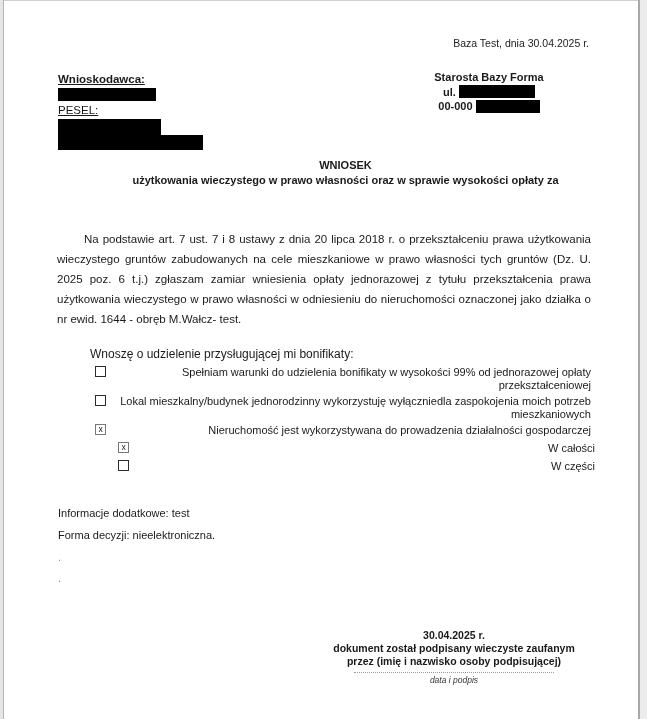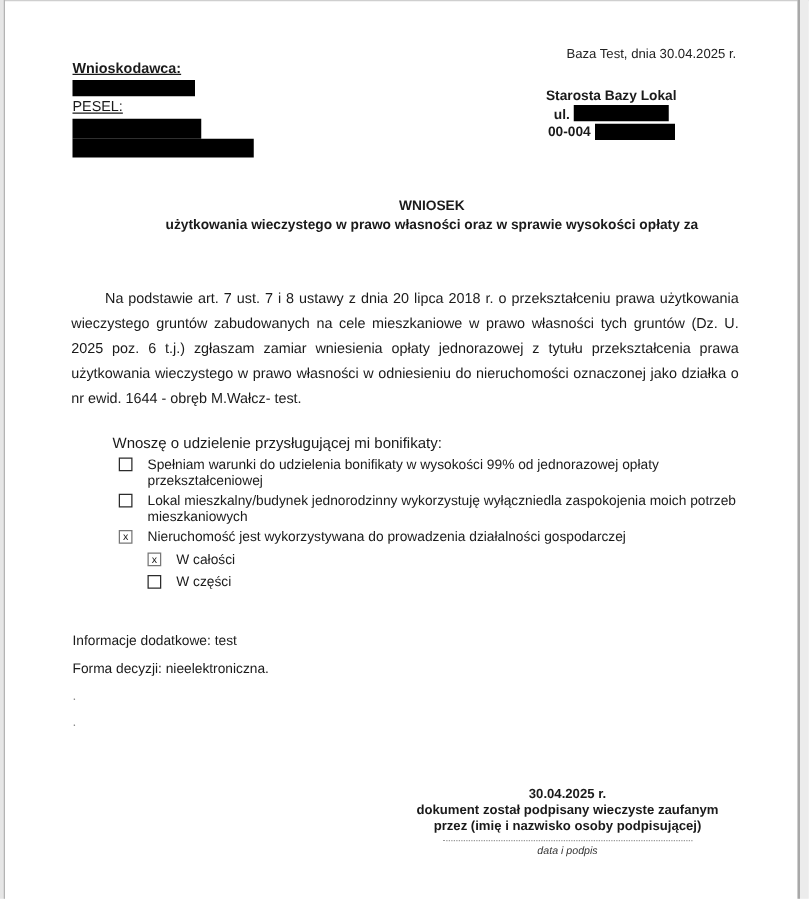--- a/index.html
+++ b/index.html
@@ -16,21 +16,21 @@
   .left-gutter{ position:absolute; top:0; bottom:0; left:0; width:4px; background:#e6e6e6; border-right:1px solid #b3b3b3; }
   .right-gutter{ position:absolute; top:0; bottom:0; right:0; width:9px; background:#ececec; border-left:2px solid #a8a8a8; }
 
   .date-line {
     position:absolute; top:37px; right:58px;
     font-size:10.5px; color:#222;
   }
 
   
   .applicant { position:absolute; left:58px; top:49px; font-size:11.5px; line-height:13px; }
-  .applicant .lbl  { font-weight:bold; text-decoration:underline; }
+  .applicant .lbl  { font-weight:bold; text-decoration:underline;margin-top:24px; }
   .applicant .lbl2 { text-decoration:underline; margin-top:3px; }
   .redact { background:#000; }
   .bar-name  { width:98px;  height:13px; margin-top:2px; }
   .bar-pesel { width:103px; height:16px; margin-top:2px; }
   .bar-addr  { width:145px; height:15px; }
 
   
   .recipient {
     position:absolute; left:431px; top:70px; width:116px;
     text-align:center; font-size:11px; font-weight:bold; line-height:14.5px;
@@ -48,21 +48,21 @@
   
   .body-par {
     position:absolute; top:229px; left:57px; width:534px;
     font-size:11.5px; line-height:20px;
     text-align:justify; text-indent:27px;
   }
 
   .intro { position:absolute; top:347px; left:58px; font-size:12px;margin-left:32px; }
 
   
-  .checklist { position:absolute; top:366px; left:95px; width:500px; font-size:11px; }
+  .checklist { position:absolute; top:366px; left:95px; width:500px; font-size:11px;text-align:right; }
   .chk-row { display:flex; align-items:flex-start; margin-bottom:3px; line-height:13px; }
   .chk-row.lvl1 { margin-left:23px; margin-top:5px; }
   .chk-row .label { width:473px; }
   .box {
     flex:0 0 auto; margin-right:12px; margin-top:0px;
     display:flex; align-items:center; justify-content:center;
   }
   .box.unchecked { width:11px; height:11px; border:1.5px solid #2b2b2b; }
   .box.checked   { width:11px; height:11px; border:1px solid #777;
                    font-size:8.5px; color:#222; line-height:1; }
@@ -90,27 +90,27 @@
 
 <div class="applicant">
   <div class="lbl">Wnioskodawca:</div>
   <div class="redact bar-name"></div>
   <div class="lbl2">PESEL:</div>
   <div class="redact bar-pesel"></div>
   <div class="redact bar-addr"></div>
 </div>
 
 <div class="recipient">
-  <div>Starosta Bazy Lokal</div>
+  <div>Starosta Bazy Forma</div>
   <div>
     <span>ul.</span>
     <span class="redact inline-bar bar-street"></span>
   </div>
   <div>
-    <span>00-004</span>
+    <span>00-000</span>
     <span class="redact inline-bar bar-city"></span>
   </div>
 </div>
 
 <div class="title">
   <div>WNIOSEK</div>
   <div>użytkowania wieczystego w prawo własności oraz w sprawie wysokości opłaty za</div>
 </div>
 
 <div class="body-par">Na podstawie art. 7 ust. 7 i 8 ustawy z dnia 20 lipca 2018 r. o przekształceniu prawa użytkowania wieczystego gruntów zabudowanych na cele mieszkaniowe w prawo własności tych gruntów (Dz. U. 2025 poz. 6 t.j.) zgłaszam zamiar wniesienia opłaty jednorazowej z tytułu przekształcenia prawa użytkowania wieczystego w prawo własności w odniesieniu do nieruchomości oznaczonej jako działka o nr ewid. 1644 - obręb M.Wałcz- test.</div>

